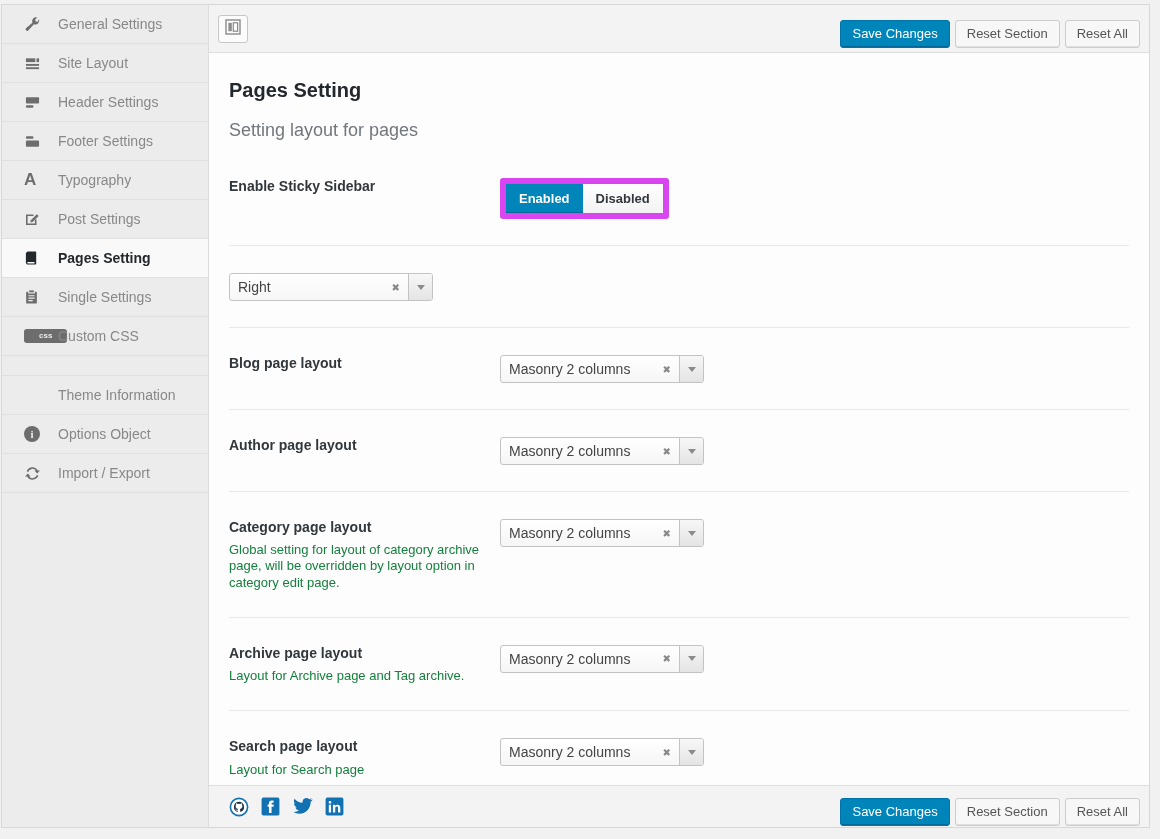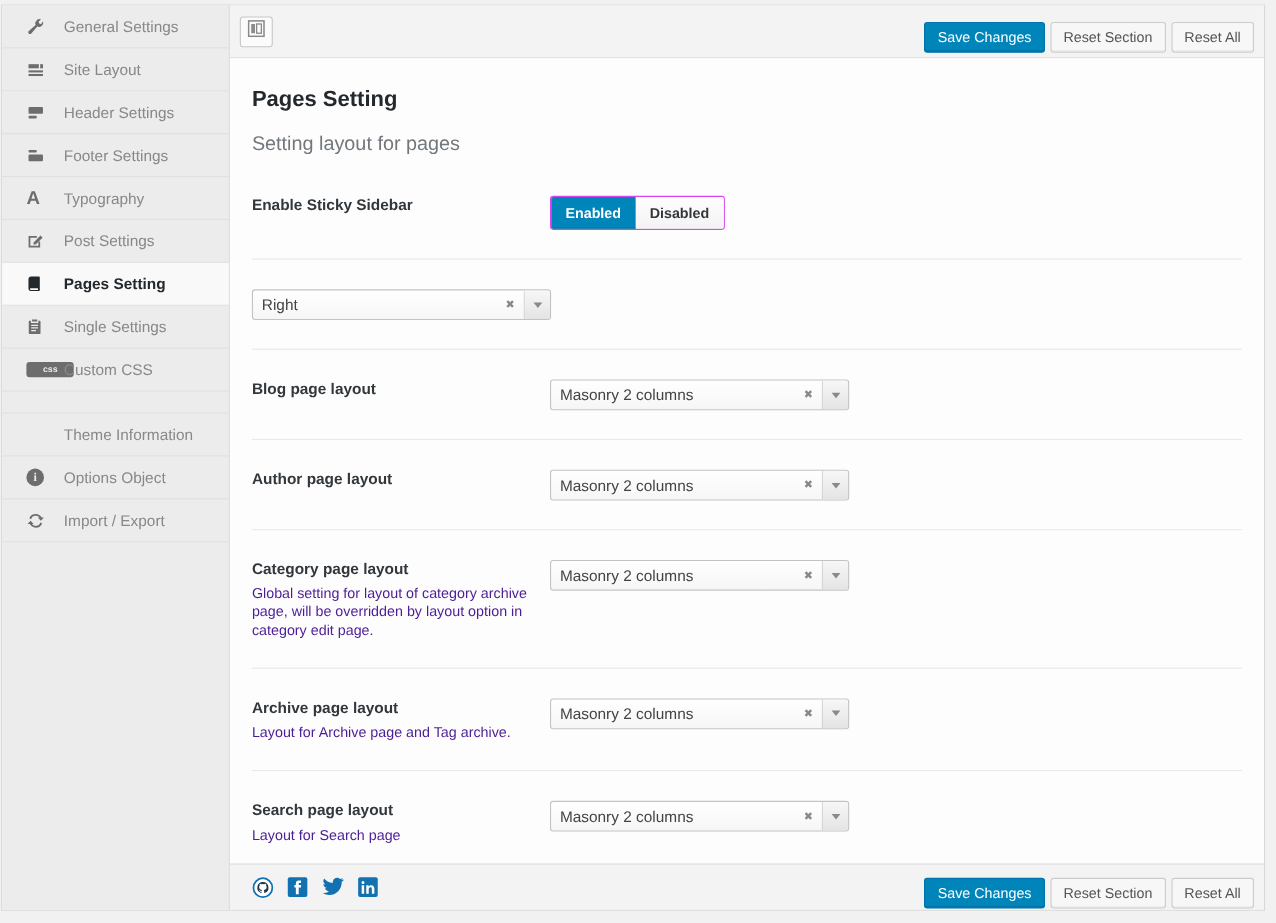--- a/index.html
+++ b/index.html
@@ -95,39 +95,39 @@
   .page-subtitle { font-size:18px; color:#72777c; margin:18px 0 0 0; }
 
   .rows { margin-top:10px; }
   .field-row {
     display:flex; align-items:flex-start;
     padding:26px 0 26px 0;
     border-bottom:1px solid #e8e8e8;
   }
   .f-left { width:271px; flex:0 0 271px; padding-right:18px; }
   .f-label { font-size:14px; font-weight:bold; color:#32373c; line-height:1.3; }
-  .f-desc { font-size:13px; color:#4c1d95; line-height:1.25; margin-top:6px; }
+  .f-desc { font-size:13px; color:#15803d; line-height:1.25; margin-top:6px; }
   .f-right { flex:1 1 auto; padding-top:1px; }
 
   
   .btn-group {
-    display:inline-flex; border:1px solid #d946ef; border-radius:3px;
+    display:inline-flex; border:6px solid #d946ef; border-radius:3px;
     overflow:hidden; background:#f7f7f7; box-shadow:inset 0 -1px 0 #ddd;
   }
   .btn-group span {
     padding:7px 13px; font-size:13px; font-weight:bold; color:#32373c; cursor:pointer;
     background:linear-gradient(#fefefe,#f3f3f3);
   }
   .btn-group span.on {
     background:#0085ba; color:#fff; box-shadow:inset 0 -1px 0 #006799;
   }
 
   
   .selectbox {
-    width:272px; height:28px;
+    width:204px; height:28px;
     border:1px solid #c3c3c3; border-radius:3px;
     background:linear-gradient(#ffffff,#f6f6f6);
     display:flex; align-items:stretch; cursor:pointer;
   }
   .sel-value {
     flex:1 1 auto; font-size:14px; color:#444;
     padding:0 8px; line-height:26px;
     overflow:hidden; white-space:nowrap;
   }
   .sel-clear {

